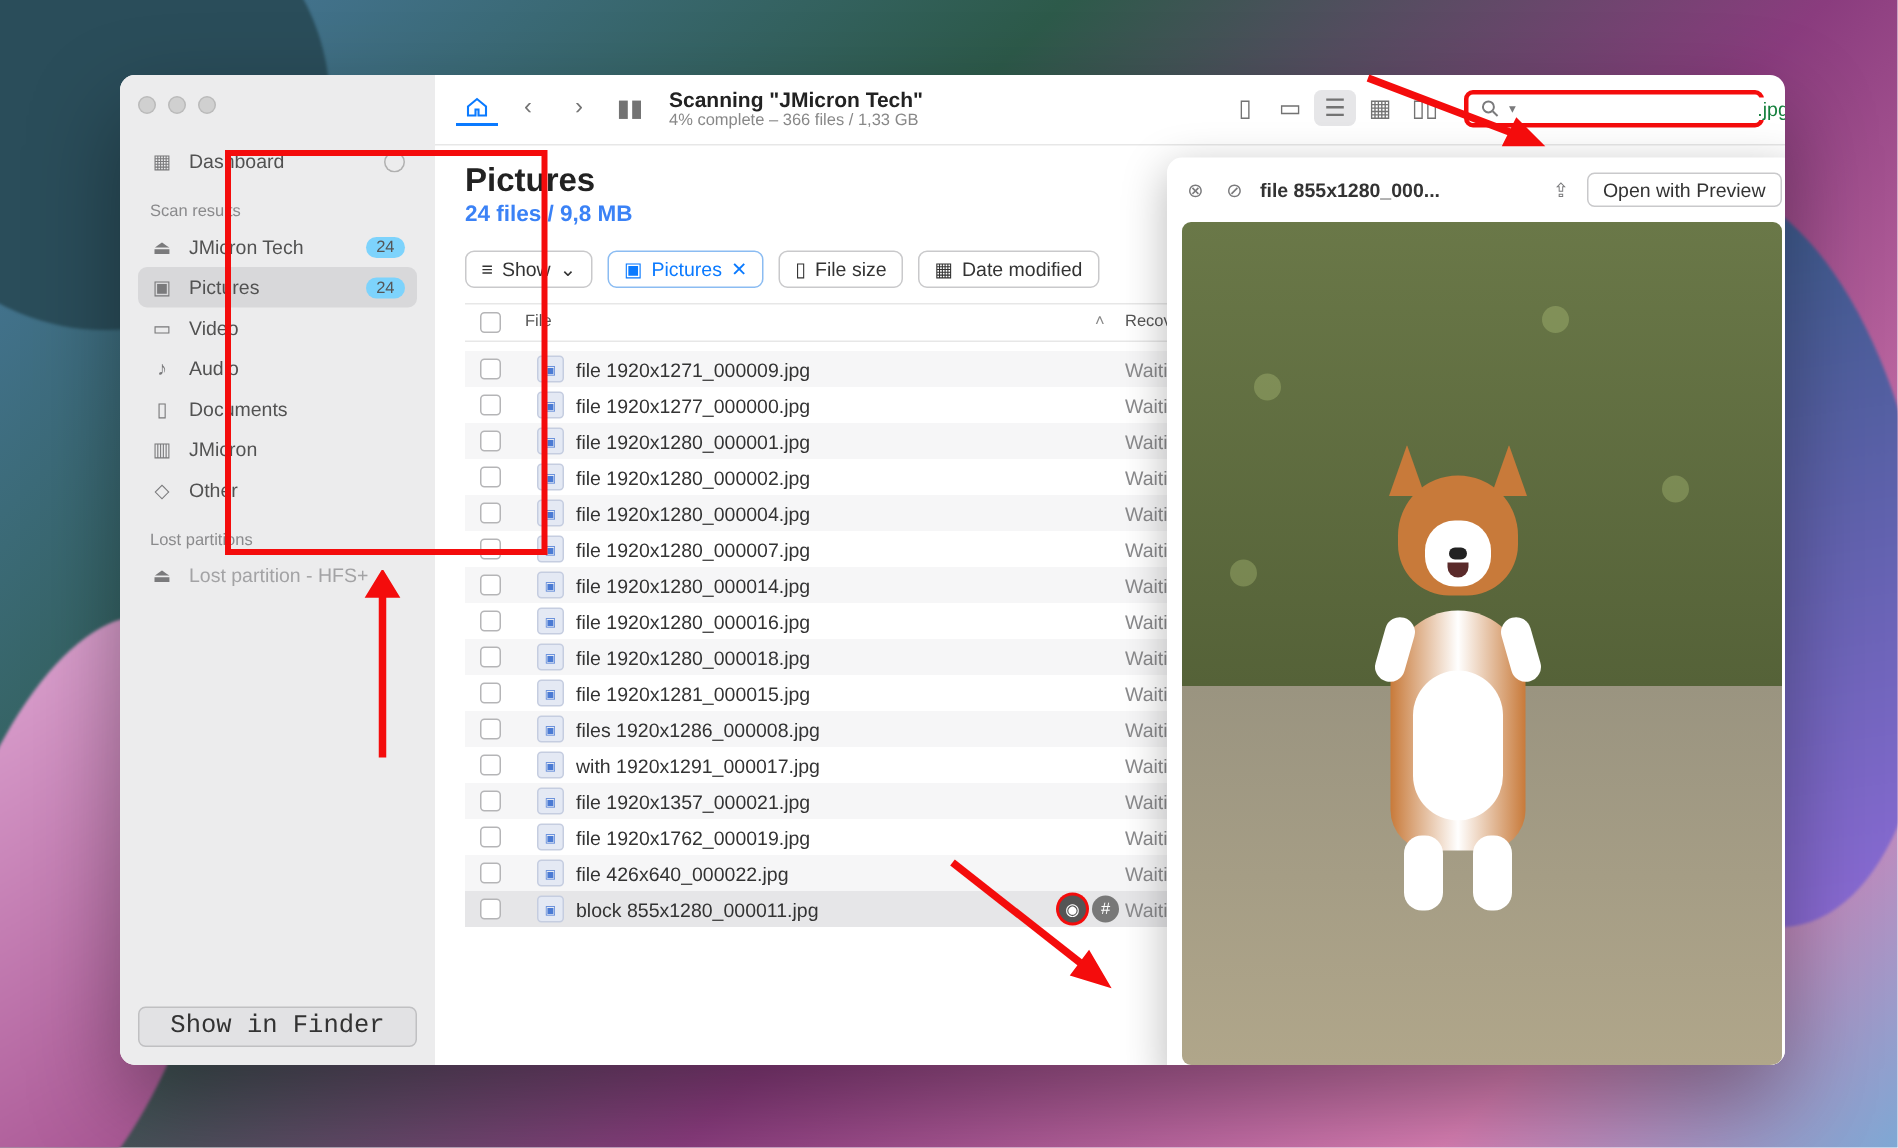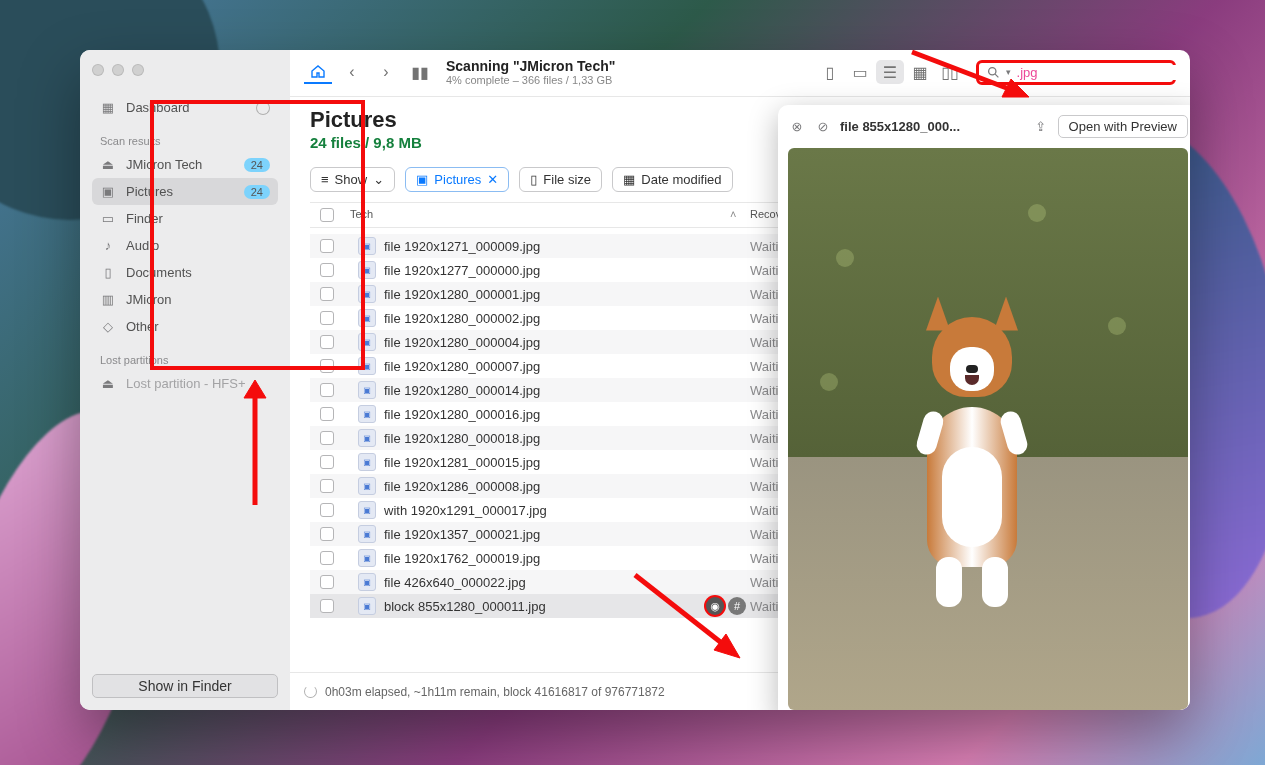--- a/index.html
+++ b/index.html
@@ -33,21 +33,21 @@
 .side-item.selected { background: #d8d8da; }
 .side-item .icon { width: 16px; text-align: center; color: #7a7a7c; }
 .side-item .badge {
   margin-left: auto; background: #7dd3fc; font-size: 11px; padding: 1px 7px;
   border-radius: 9px; color: #555;
 }
 .side-item .spinner { margin-left: auto; width: 14px; height: 14px; border: 1.5px solid #b0b0b0; border-top-color: transparent; border-radius: 50%; }
 .side-header { font-size: 11px; color: #8a8a8c; margin: 14px 8px 4px; font-weight: 500; }
 .show-finder {
   margin-top: auto; background: #e2e2e4; border: 0.5px solid #c0c0c2;
-  border-radius: 5px; padding: 3px 0; font-size: 14px; color: #333; text-align: center;
+  border-radius: 5px; padding: 3px 0; font-size: 17px; color: #333; text-align: center; font-family: Liberation Mono, monospace;
 }
 
 .main { flex: 1; display: flex; flex-direction: column; }
 .toolbar {
   display: flex; align-items: center; padding: 8px 14px 10px; gap: 6px;
   border-bottom: 1px solid #e7e7e7;
 }
 .tb-btn {
   width: 28px; height: 24px; display: inline-flex; align-items: center; justify-content: center;
   color: #737373; border-radius: 5px;
@@ -56,25 +56,25 @@
 .tb-btn.sel { background: #e6e6e8; }
 .tb-title { margin-left: 6px; }
 .tb-title h3 { font-size: 14px; font-weight: 600; color: #222; }
 .tb-title p { font-size: 11px; color: #888; }
 .tb-spacer { flex: 1; }
 .view-group { display: flex; gap: 2px; margin-right: 6px; }
 .search-box {
   display: flex; align-items: center; gap: 6px; border: 3px solid #f40c0c;
   border-radius: 6px; padding: 2px 8px; width: 200px; background: #fff;
 }
-.search-box input { border: none; outline: none; font-size: 13px; flex: 1; color: #ec4899; }
+.search-box input { border: none; outline: none; font-size: 13px; flex: 1; color: #15803d; text-align: right; }
 
 .content { padding: 10px 20px 0; flex: 1; display: flex; flex-direction: column; overflow: hidden; }
 .page-title { font-size: 22px; font-weight: 700; color: #222; }
-.page-sub { font-size: 15px; font-weight: 600; color: #15803d; margin-top: 1px; }
+.page-sub { font-size: 15px; font-weight: 600; color: #3b82f6; margin-top: 1px; }
 .filter-row { display: flex; gap: 10px; margin-top: 16px; align-items: center; }
 .pill {
   display: flex; align-items: center; gap: 6px; border: 0.5px solid #c9c9cb;
   border-radius: 6px; padding: 4px 10px; font-size: 13px; color: #333; background: #fff;
 }
 .pill.blue { border-color: #8bbcf2; color: #0a7aff; background: #fff; }
 .pill .x { color: #0a7aff; font-size: 13px; }
 .reset { margin-left: auto; color: #0a7aff; font-size: 13px; }
 
 .table { margin-top: 10px; border-top: 1px solid #e7e7e7; flex: 1; overflow: hidden; }
@@ -176,21 +176,21 @@
       <span>JMicron Tech</span>
       <span class="badge">24</span>
     </div>
     <div class="side-item selected">
       <span class="icon">▣</span>
       <span>Pictures</span>
       <span class="badge">24</span>
     </div>
     <div class="side-item">
       <span class="icon">▭</span>
-      <span>Finder</span>
+      <span>Video</span>
     </div>
     <div class="side-item">
       <span class="icon">♪</span>
       <span>Audio</span>
     </div>
     <div class="side-item">
       <span class="icon">▯</span>
       <span>Documents</span>
     </div>
     <div class="side-item">
@@ -270,21 +270,21 @@
           <span>Date modified</span>
         </div>
         <span class="reset">set all</span>
       </div>
 
       <div class="table">
         <div class="thead">
           <div class="th-check">
             <span style="width:14px;height:14px;border:1px solid #b5b5b7;border-radius:3px;display:inline-block"></span>
           </div>
-          <div class="th-name">Tech</div>
+          <div class="th-name">File</div>
           <div class="th-sort">˄</div>
           <div class="th-rec">Recovery chan</div>
         </div>
         <div class="rows" id="rows">
             <div class="row" style="height: 6px; overflow: hidden;"></div>
             <div class="row">
               <div class="chk">
                 <span></span>
               </div>
               <div class="fname">
@@ -402,21 +402,21 @@
               <div class="tail"></div>
               <div class="status">Waiting...</div>
               <div class="tail-rec">ima...</div>
             </div>
             <div class="row">
               <div class="chk">
                 <span></span>
               </div>
               <div class="fname">
                 <span class="ficon">▣</span>
-                <span>file 1920x1286_000008.jpg</span>
+                <span>files 1920x1286_000008.jpg</span>
               </div>
               <div class="tail"></div>
               <div class="status">Waiting...</div>
               <div class="tail-rec">ima...</div>
             </div>
             <div class="row">
               <div class="chk">
                 <span></span>
               </div>
               <div class="fname">
@@ -475,25 +475,20 @@
                 <span class="eye-btn hl">◉</span>
                 <span class="eye-btn" style="background:#787878">#</span>
               </div>
               <div class="status">Waiting...</div>
               <div class="tail-rec">ima...</div>
             </div>
           </div>
       </div>
     </div>
 
-    <div class="footer">
-      <span class="spinner"></span>
-      <span>0h03m elapsed, ~1h11m remain, block 41616817 of 976771872</span>
-      <button class="recover-btn">Recover</button>
-    </div>
   </div>
 
   <div class="preview">
     <div class="preview-head">
       <span class="pbtn">⊗</span>
       <span class="pbtn">⊘</span>
       <span class="ptitle">file 855x1280_000...</span>
       <span class="pbtn">⇪</span>
       <span class="open-btn">Open with Preview</span>
     </div>

